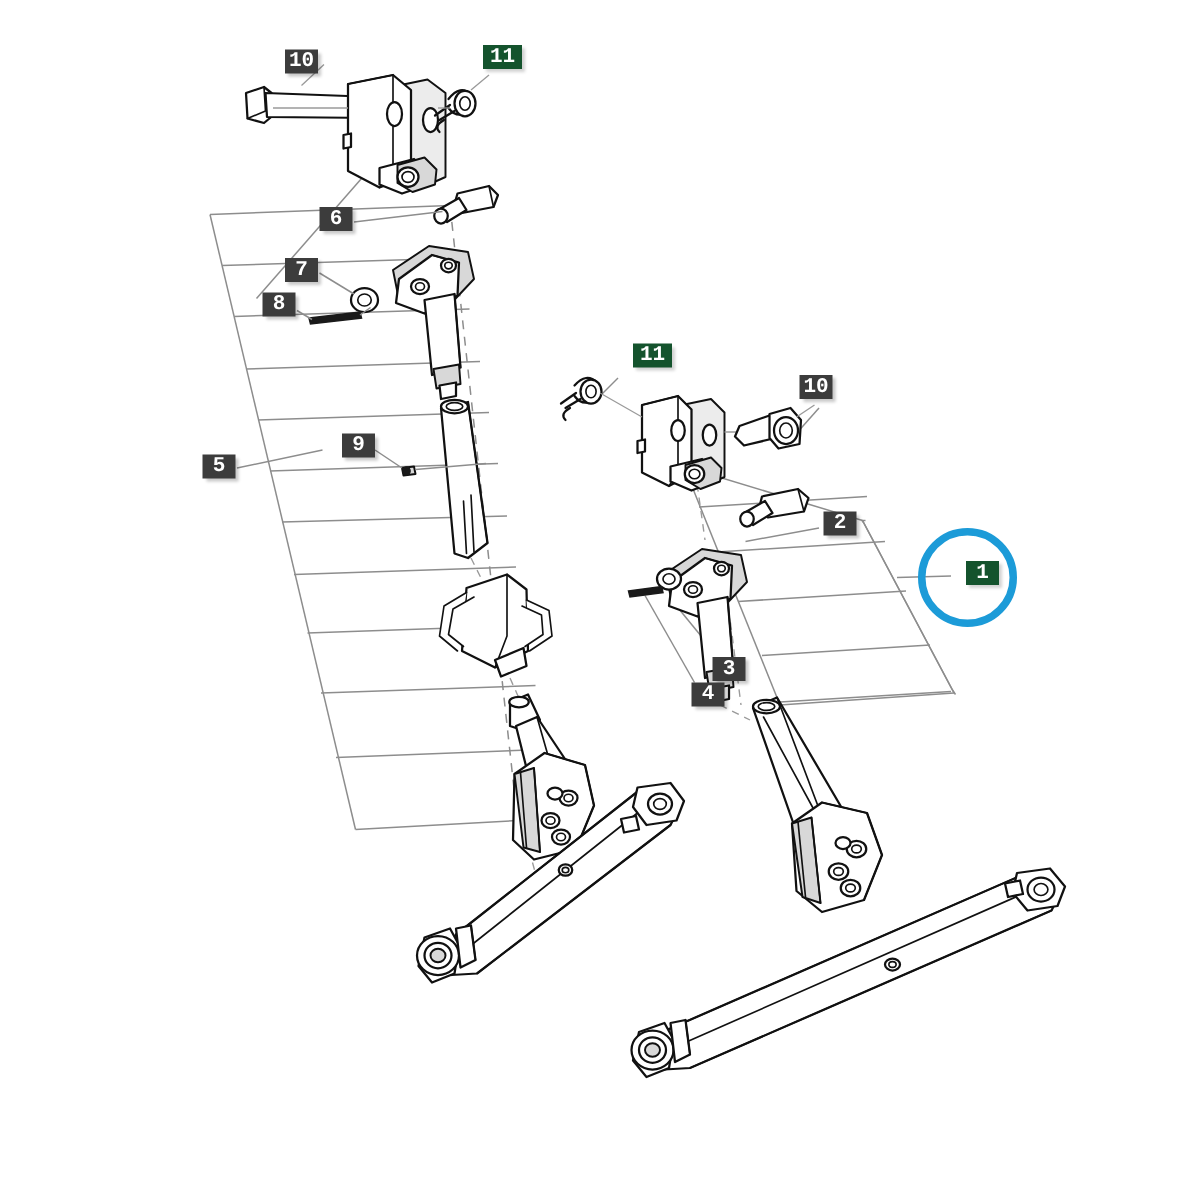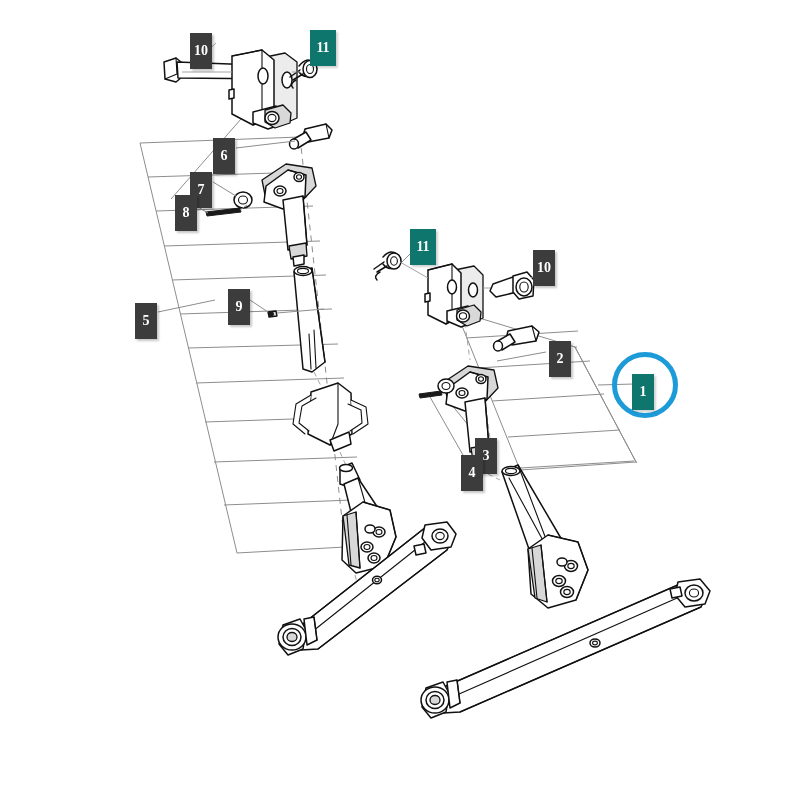--- a/index.html
+++ b/index.html
@@ -15,39 +15,40 @@
     background:#ffffff;
   }
   #art{
     position:absolute;left:0;top:0;
     width:800px;height:800px;
     display:block;
   }
   
   .callout{
     position:absolute;
-    width:22px;height:36px;
+    width:22px;height:16px;
     display:flex;align-items:center;justify-content:center;
-    font-family:Liberation Serif, serif;
+    font-family:Liberation Mono, monospace;
     font-size:14px;font-weight:bold;
     color:#ffffff;
     line-height:1;
     letter-spacing:0px;
     box-sizing:border-box;
     z-index:6;
     user-select:none;
   }
   .callout.dark{
     background:#3c3c3c;
     box-shadow:2px 2px 2px rgba(0,0,0,0.22);
   }
   .callout.cyan{
-    background:#0f766e;
+    background:#14532d;
     color:#ffffff;
     box-shadow:2px 2px 2px rgba(0,0,0,0.18);
+    margin-left:12px;
   }
   .callout.cyan.wide{width:26px;}
   
   #highlight-ring{
     position:absolute;
     z-index:5;
     border-radius:50%;
     border:5px solid #1c9bd8;
     box-sizing:border-box;
     background:transparent;

